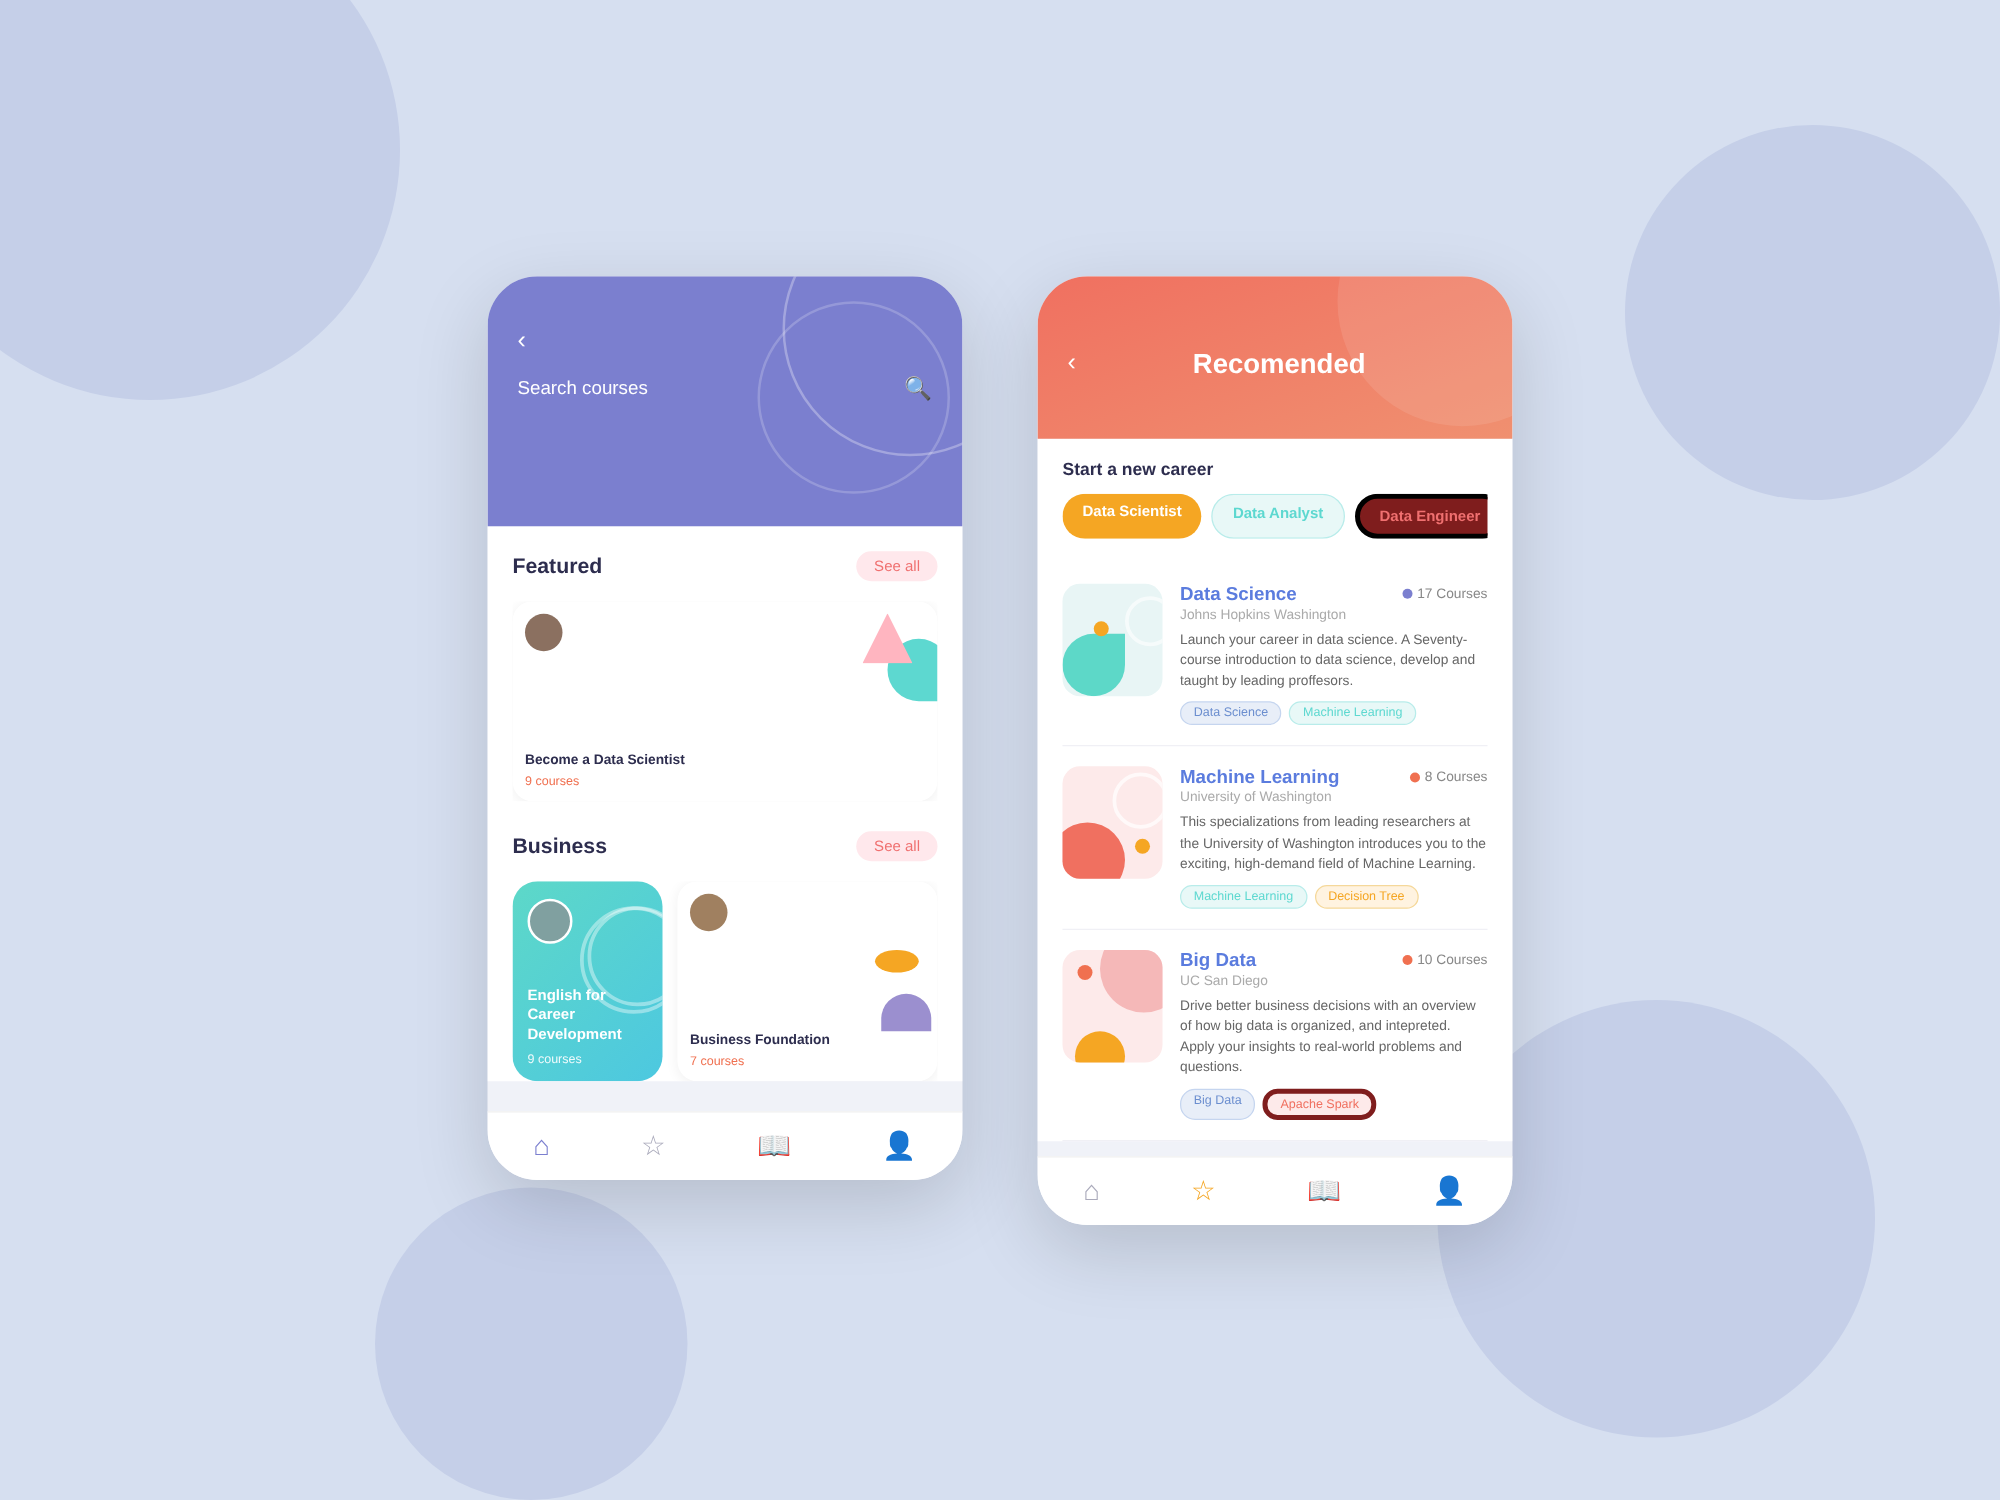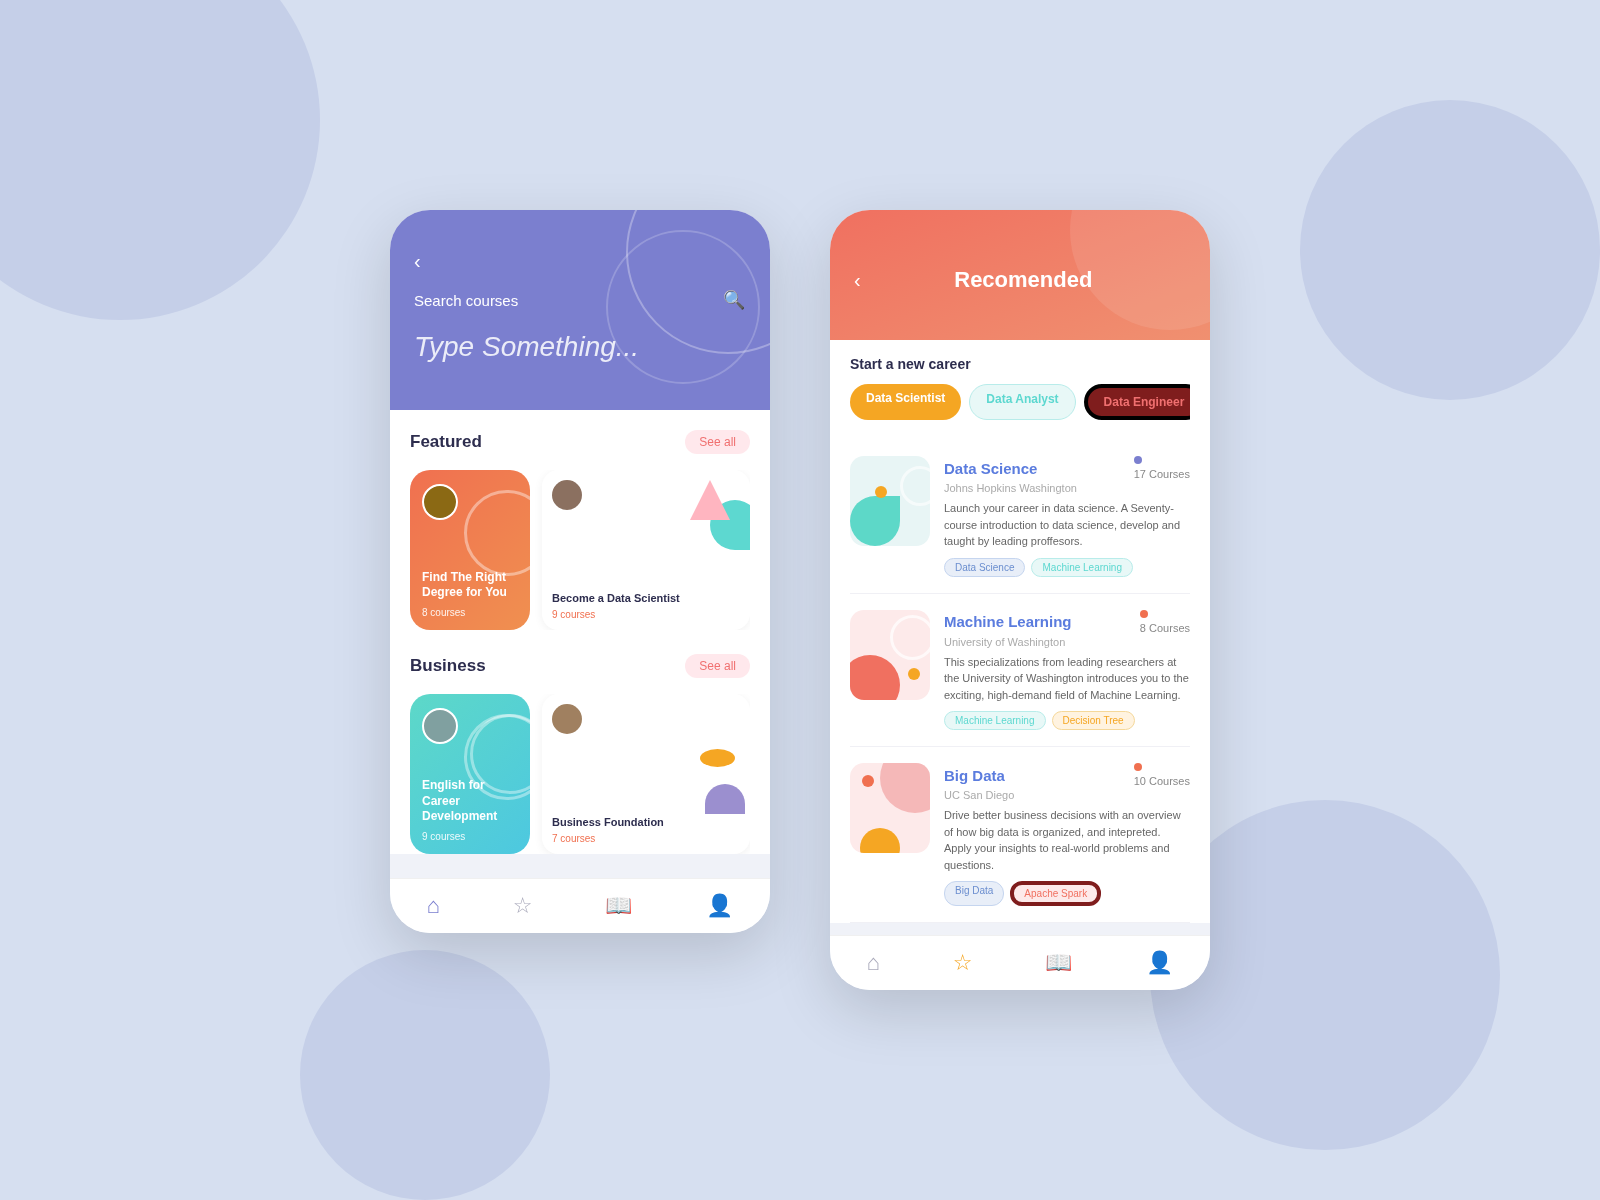--- a/index.html
+++ b/index.html
@@ -442,23 +442,22 @@
     }
     .course-name {
       font-size: 15px;
       font-weight: 700;
       color: #5b7cde;
     }
     .course-count {
       font-size: 11px;
       color: #888;
       display: flex;
-      align-items: flex-start;
+      align-items: center;
       gap: 4px;
-      flex-direction: column;
     }
     .dot-indicator {
       width: 8px; height: 8px;
       border-radius: 50%;
       background: #7b7fcf;
       display: inline-block;
     }
     .course-uni {
       font-size: 11px;
       color: #aaa;
@@ -504,39 +503,31 @@
 <div class="phones-container">
 
   <div class="phone phone-left">
 
     <div class="header-search">
       <div class="back-btn">‹</div>
       <div class="search-row">
         <span class="search-label">Search courses</span>
         <span class="search-icon-btn">🔍</span>
       </div>
-      <div class="search-placeholder-text">Type Something...</div>
     </div>
 
     <div class="phone-body">
 
       <div class="section-header">
         <span class="section-title">Featured</span>
         <button class="see-all-btn">See all</button>
       </div>
 
       <div class="cards-row">
 
-        <div class="card-large">
-          <div class="avatar">
-              <div class="avatar-img"></div>
-            </div>
-          <div class="card-title">Find The Right Degree for You</div>
-          <div class="card-courses">8 courses</div>
-        </div>
 
         <div class="card-small">
           <div class="card-small-avatar1" style="position:absolute;top:10px;left:10px;width:30px;height:30px;border-radius:50%;background:#8B7060;"></div>
           <div class="shape-teal"></div>
           <div class="shape-pink"></div>
           <div class="card-title-sm">Become a Data Scientist</div>
           <div class="card-courses-sm">9 courses</div>
         </div>
 
       </div>

